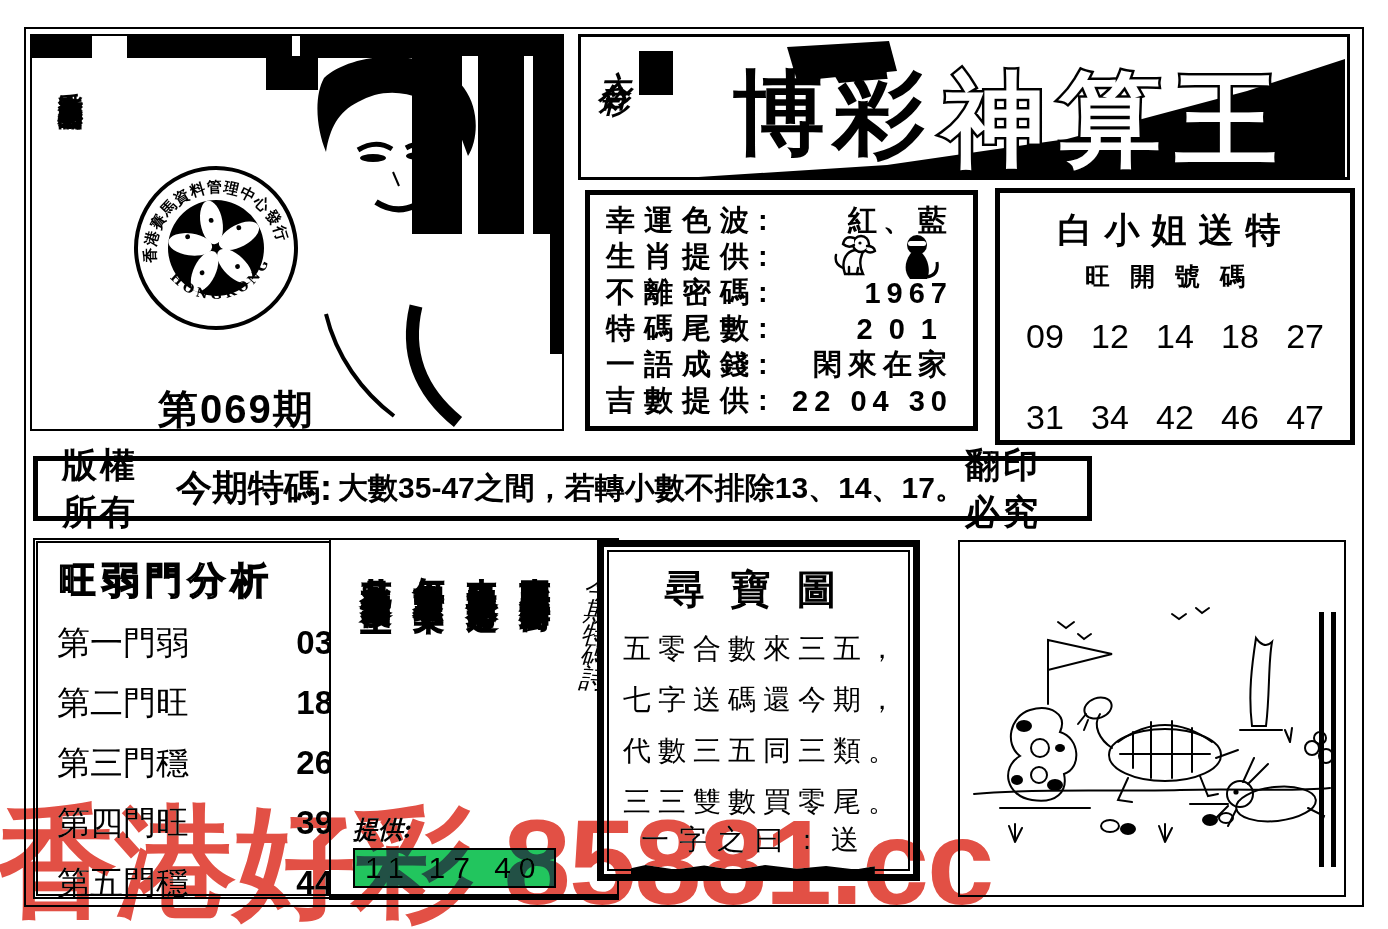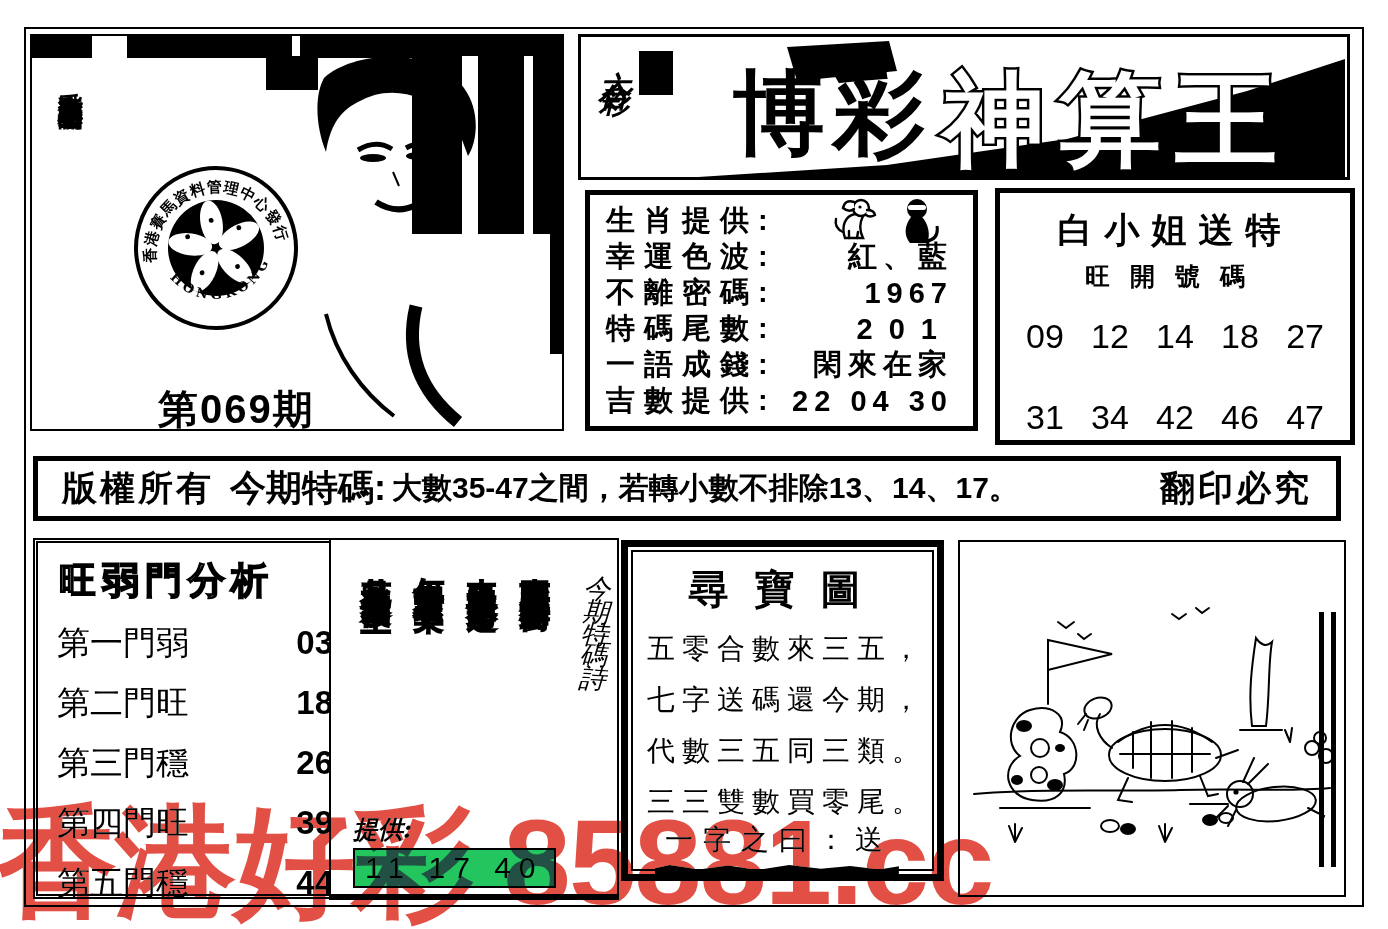--- a/index.html
+++ b/index.html
@@ -44,21 +44,21 @@
   .miss-box { left:995px; top:188px; width:360px; height:257px; border:5px solid #000; text-align:center; }
   .miss-title { margin-top:14px; font-size:35px; font-weight:bold; letter-spacing:12px;
     font-family:"DejaVu Serif",serif; }
   .miss-subtitle { margin-top:6px; font-size:25px; font-weight:bold; letter-spacing:20px;
     font-family:"DejaVu Serif",serif; }
   .miss-row { display:flex; justify-content:space-between; padding:0 26px; font-size:34px; }
   .miss-row.r1 { margin-top:24px; }
   .miss-row.r2 { margin-top:42px; }
 
   
-  .band { left:33px; top:456px; width:1308px; height:65px; border:5px solid #000;
+  .band { left:33px; top:456px; width:1059px; height:65px; border:5px solid #000;
     display:flex; align-items:center; padding:0 24px; box-sizing:border-box; }
   .band-left { font-size:35px; font-weight:bold; letter-spacing:3px; }
   .band-tip-label { font-size:36px; font-weight:bold; margin-left:16px; white-space:nowrap; }
   .band-tip { font-size:30px; font-weight:bold; margin-left:6px; white-space:nowrap; }
   .band-right { margin-left:auto; font-size:35px; font-weight:bold; letter-spacing:3px; }
 
   
   .gates-box { left:33px; top:538px; width:328px; height:361px; border:2px solid #000;
     box-shadow:inset 0 0 0 1px #fff, inset 0 0 0 3px #000; padding:12px 22px; box-sizing:border-box; }
   .gates-title { font-family:"DejaVu Serif",serif; font-size:37px; font-weight:bold;
@@ -80,21 +80,21 @@
   .pcol { writing-mode:vertical-rl; text-orientation:upright; }
   .poem-heading { font-family:"DejaVu Serif",serif; font-style:italic; font-size:27px;
     letter-spacing:22px; margin-left:6px; transform:rotate(3deg); }
   .poem-line { font-weight:bold; font-size:30px; letter-spacing:4px; }
   .provide { position:absolute; left:22px; bottom:6px; }
   .provide-label { font-family:"DejaVu Serif",serif; font-style:italic; font-weight:bold; font-size:25px; }
   .provide-box { border:2px solid #000; display:inline-block; padding:1px 10px;
     font-size:30px; letter-spacing:8px; margin-top:2px; background:#22c55e; }
 
   
-  .treasure-box { left:621px; top:540px; width:323px; height:341px; border:7px solid #000; }
+  .treasure-box { left:597px; top:540px; width:323px; height:341px; border:7px solid #000; }
   .treasure-inner { position:absolute; inset:3px; border:2px solid #000; padding:6px 14px; }
   .treasure-title { text-align:center; font-family:"DejaVu Serif",serif; font-size:40px;
     font-weight:bold; letter-spacing:26px; margin:4px 0 10px 10px; }
   .treasure-line { font-family:Liberation Sans, sans-serif; font-size:28px; letter-spacing:7px;
     margin-top:13px; white-space:nowrap; }
   .treasure-final { font-family:"DejaVu Serif",serif; font-size:28px; letter-spacing:10px;
     margin-left:18px; }
   .treasure-blotch { height:11px; background:#000; width:90%; margin:6px auto 0 8px;
     clip-path:polygon(0 30%,6% 0,18% 40%,30% 5%,42% 45%,55% 0,68% 35%,80% 8%,92% 42%,100% 12%,100% 100%,0 100%); }
 
@@ -187,20 +187,24 @@
     <svg class="masthead-svg" width="708" height="140" viewBox="0 0 708 140">
       <polygon points="30,140 250,126 430,100 610,52 708,20 708,140" fill="#000"></polygon>
       <polygon points="150,8 252,2 260,32 160,42" fill="#000"></polygon>
       <rect x="2" y="12" width="34" height="44" fill="#000"></rect>
       <text x="96" y="106" font-size="92" font-weight="bold" letter-spacing="8" fill="#000">博彩</text>
       <text x="306" y="116" font-size="102" font-weight="bold" letter-spacing="14" fill="#fff" stroke="#000" stroke-width="5" paint-order="stroke">神算王</text>
     </svg>
   </div>
 
   <div class="box info-box">
+    <div class="info-row">
+      <span class="info-label">幸運色波:</span>
+      <span class="info-value">紅、藍</span>
+    </div>
     <div class="info-row">
       <span class="info-label">生肖提供:</span>
       <span class="zodiac-icons">
         <svg width="48" height="42" viewBox="0 0 48 42">
           <g stroke="#000" stroke-width="2.4" fill="#fff" stroke-linecap="round">
             <path d="M14,40 C10,28 14,18 24,16 L32,18 C28,26 29,34 32,40 Z"></path>
             <circle cx="30" cy="10" r="8"></circle>
             <path d="M23,4 q-9,-3 -11,6 q6,5 11,1"></path>
             <path d="M36,12 q7,0 8,5 q-5,3 -9,0"></path>
             <path d="M12,34 q-9,-4 -7,-13"></path>
@@ -210,24 +214,20 @@
         </svg>
         <svg width="42" height="46" viewBox="0 0 42 46">
           <circle cx="20" cy="11" r="10" fill="#000"></circle>
           <rect x="11" y="7" width="18" height="5" rx="2.5" fill="#fff"></rect>
           <path d="M14,19 C7,28 7,38 13,45 L30,45 C34,37 31,25 25,19 Z" fill="#000"></path>
           <path d="M30,43 q12,-2 10,-15" stroke="#000" stroke-width="3" fill="none"></path>
         </svg>
       </span>
     </div>
     <div class="info-row">
-      <span class="info-label">幸運色波:</span>
-      <span class="info-value">紅、藍</span>
-    </div>
-    <div class="info-row">
       <span class="info-label">不離密碼:</span>
       <span class="info-value">1967</span>
     </div>
     <div class="info-row">
       <span class="info-label">特碼尾數:</span>
       <span class="info-value" style="letter-spacing:16px">201</span>
     </div>
     <div class="info-row">
       <span class="info-label">一語成錢:</span>
       <span class="info-value">閑來在家</span>

